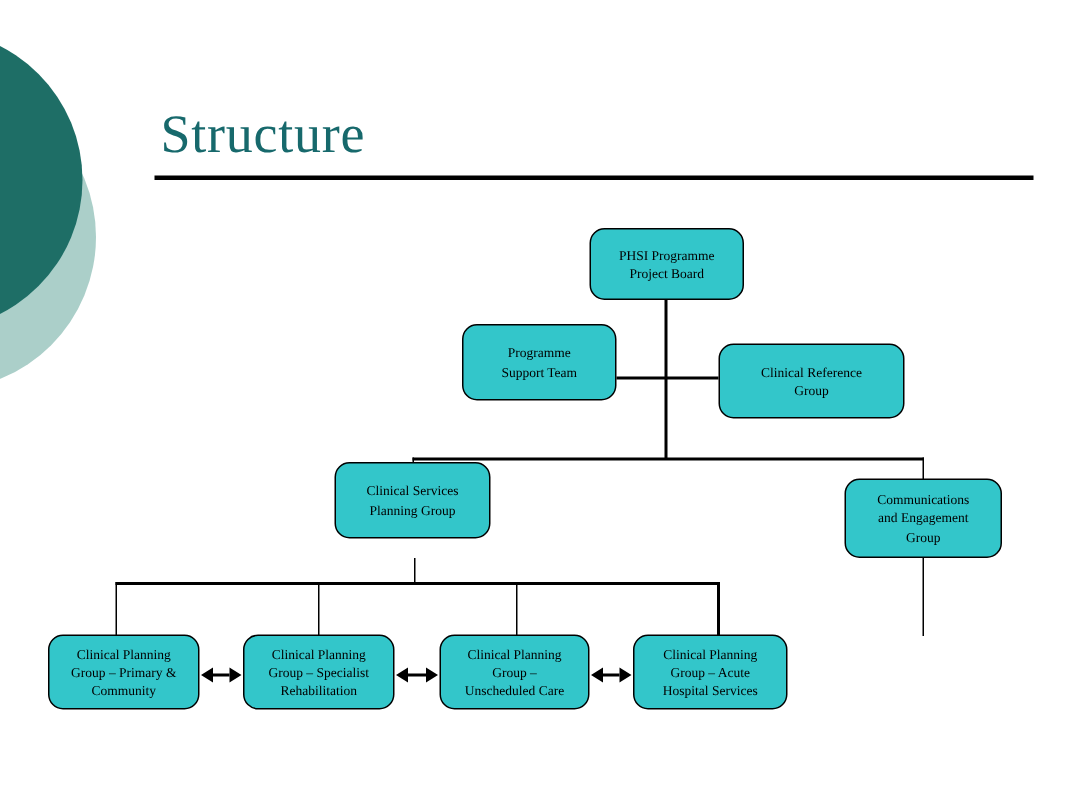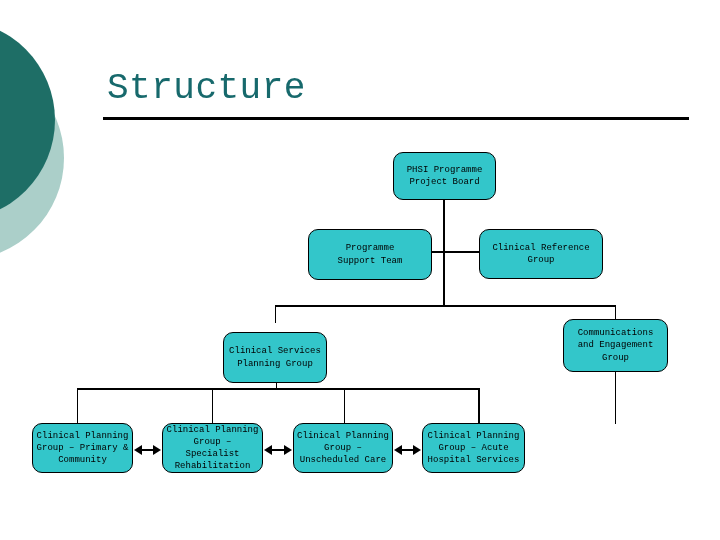--- a/index.html
+++ b/index.html
@@ -2,21 +2,21 @@
 <html><head>
 <meta charset="utf-8">
 <style>
   html, body { margin: 0; padding: 0; background: #ffffff; }
   .slide {
     position: relative;
     width: 720px;
     height: 540px;
     background: #ffffff;
     overflow: hidden;
-    font-family: Liberation Mono, monospace;
+    font-family: Liberation Serif, serif;
   }
   
   .circle { position: absolute; border-radius: 50%; }
   .circle-light { left: -140px; top: 56px; width: 204px; height: 204px; background: #abcfc9; z-index: 1; }
   .circle-dark  { left: -145px; top: 20px; width: 200px; height: 200px; background: #1e6e66; z-index: 2; }
 
   
   .title {
     position: absolute; left: 107px; top: 68px;
     font-size: 36px; font-weight: 400; color: #17696c;
@@ -35,23 +35,23 @@
     border-radius: 10px;
     box-sizing: border-box;
     display: flex; align-items: center; justify-content: center;
     text-align: center;
     font-size: 9px; line-height: 1.35; color: #000000;
     white-space: pre-line;
     z-index: 5;
     padding: 3px;
   }
   .n-phsi  { left: 393px; top: 152px; width: 103px; height: 48px; }
-  .n-pst   { left: 308px; top: 229px; width: 124px; height: 51px; }
+  .n-pst   { left: 308px; top: 216px; width: 103px; height: 51px; }
   .n-crg   { left: 479px; top: 229px; width: 124px; height: 50px; }
-  .n-cspg  { left: 223px; top: 332px; width: 104px; height: 51px; }
+  .n-cspg  { left: 223px; top: 308px; width: 104px; height: 51px; }
   .n-comms { left: 563px; top: 319px; width: 105px; height: 53px; }
   .n-cpg1  { left: 32px;  top: 423px; width: 101px; height: 50px; }
   .n-cpg2  { left: 162px; top: 423px; width: 101px; height: 50px; }
   .n-cpg3  { left: 293px; top: 423px; width: 100px; height: 50px; }
   .n-cpg4  { left: 422px; top: 423px; width: 103px; height: 50px; }
   .n-stake { left: 565px; top: 423px; width: 103px; height: 50px; }
 
   
   .ln { position: absolute; background: #000000; z-index: 4; }
   .ln-v-phsi      { left: 443px;   top: 200px; width: 1.5px; height: 106px; }

